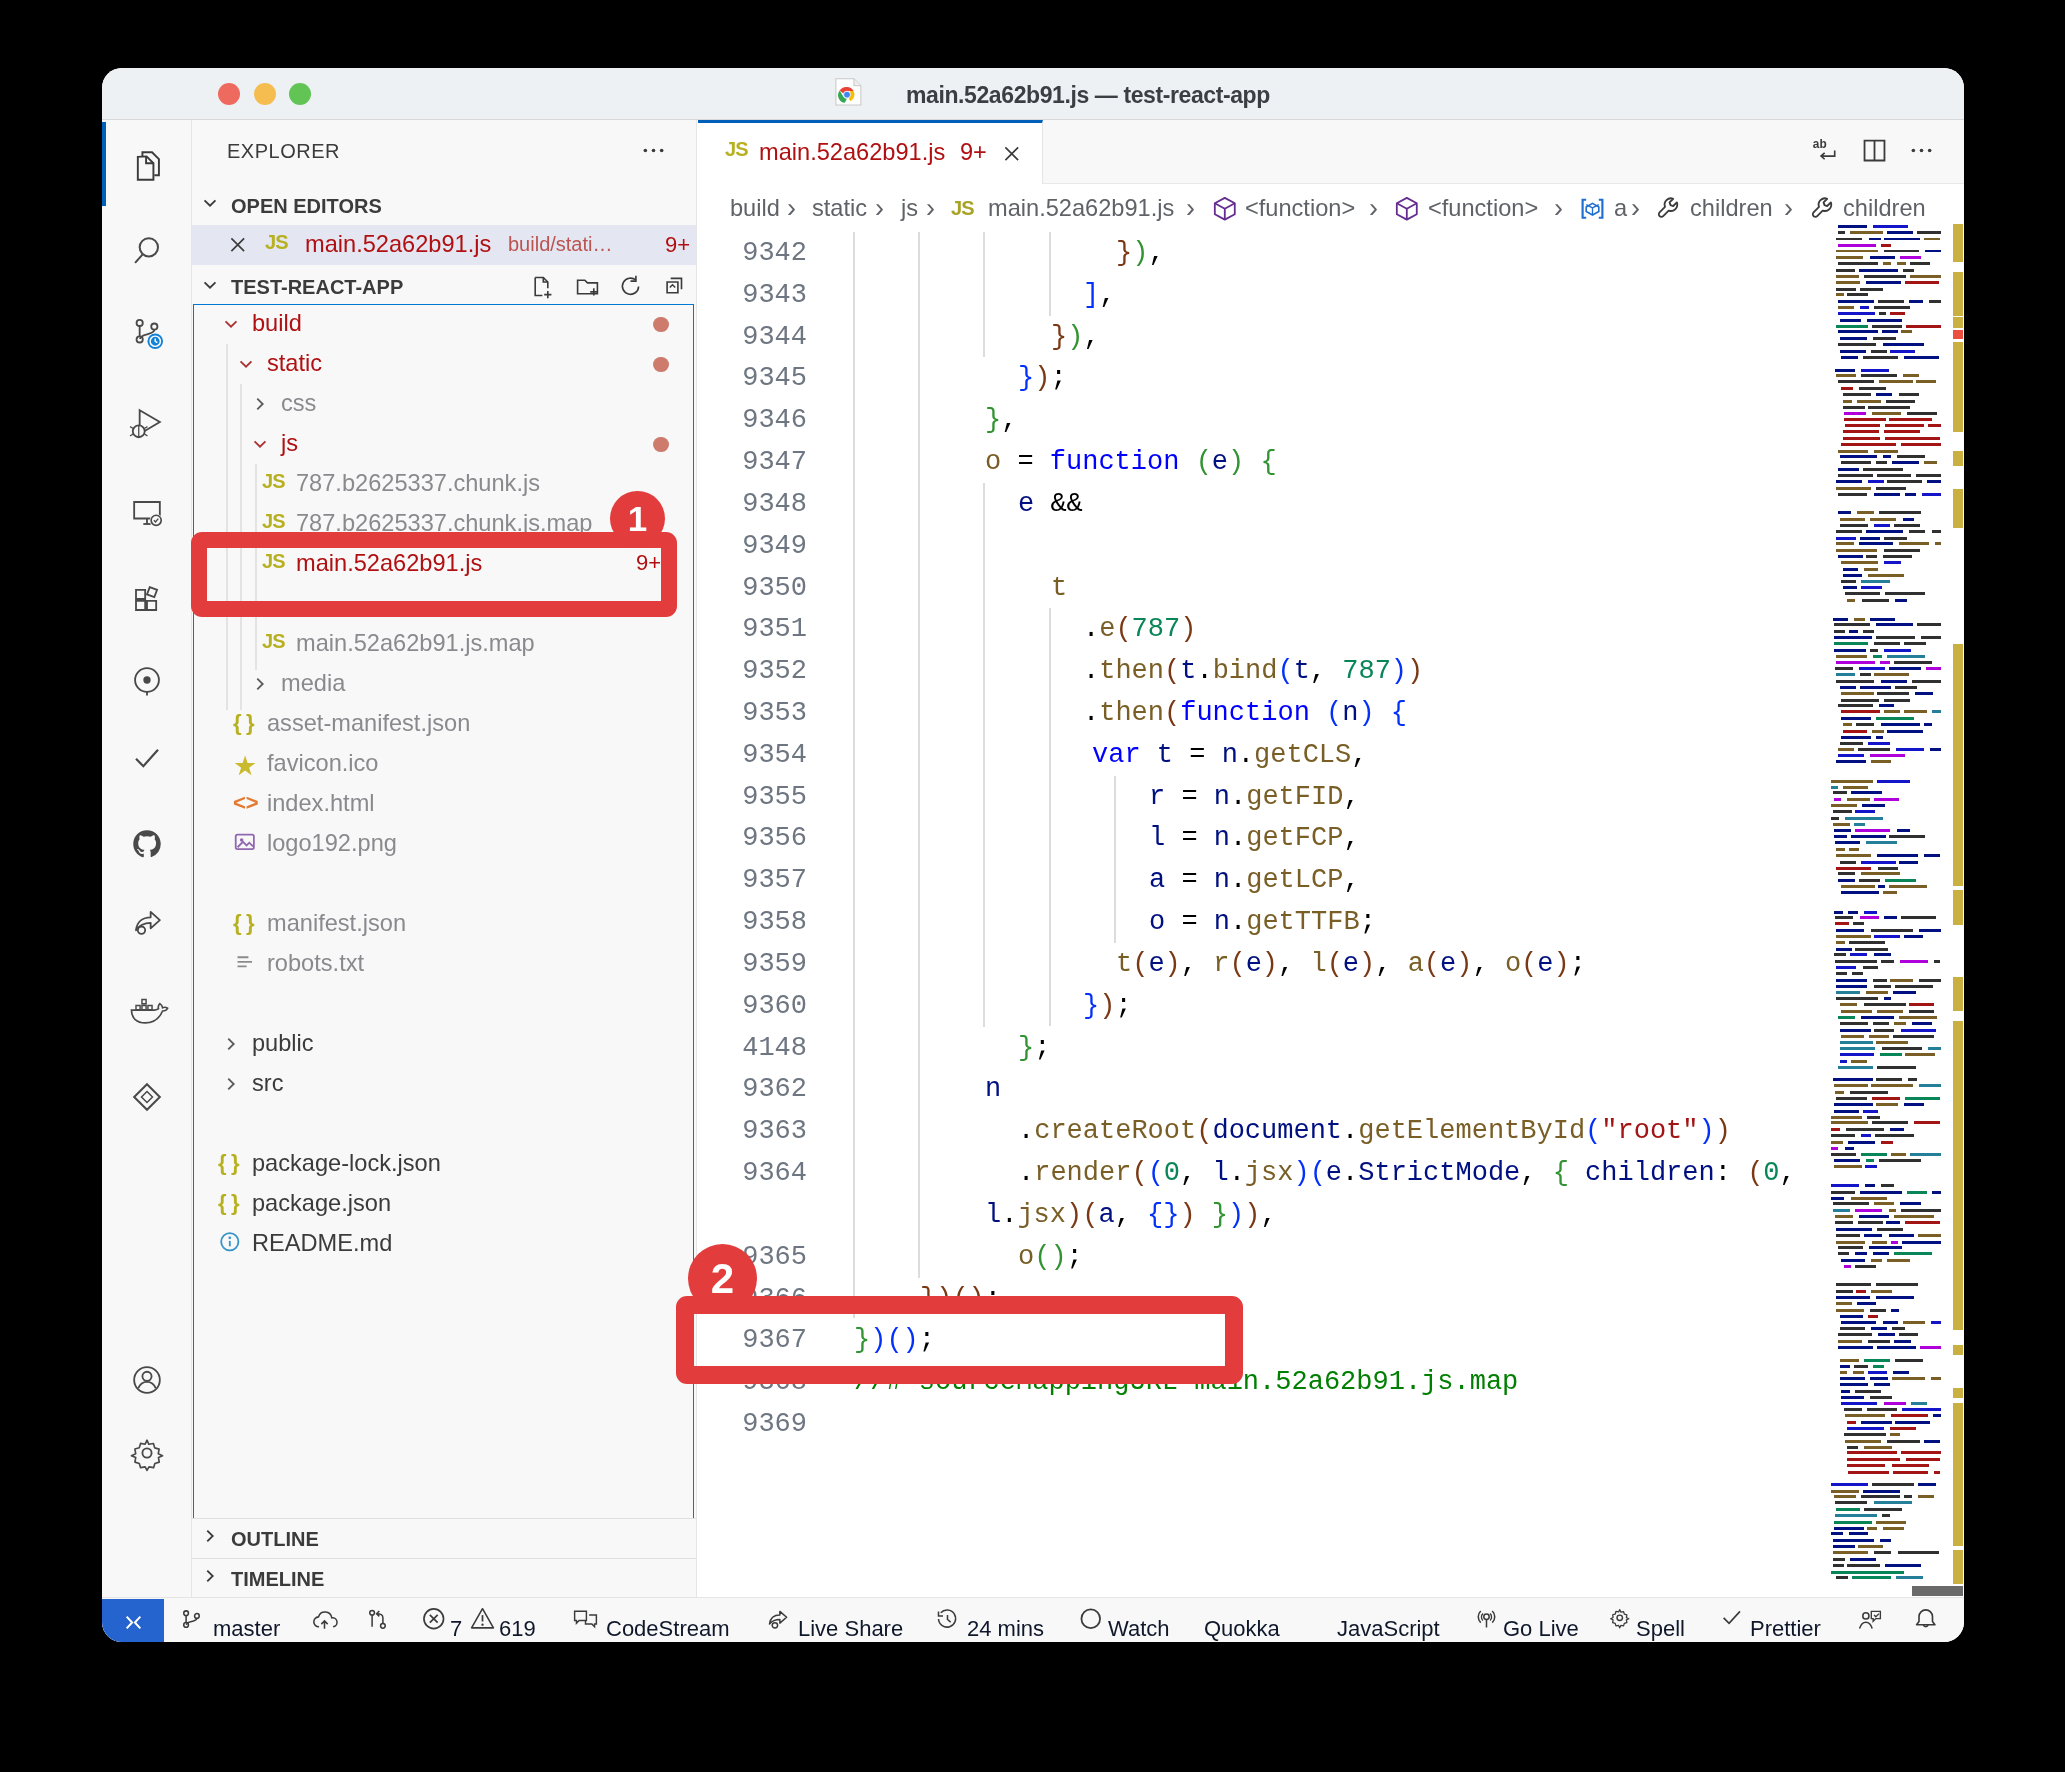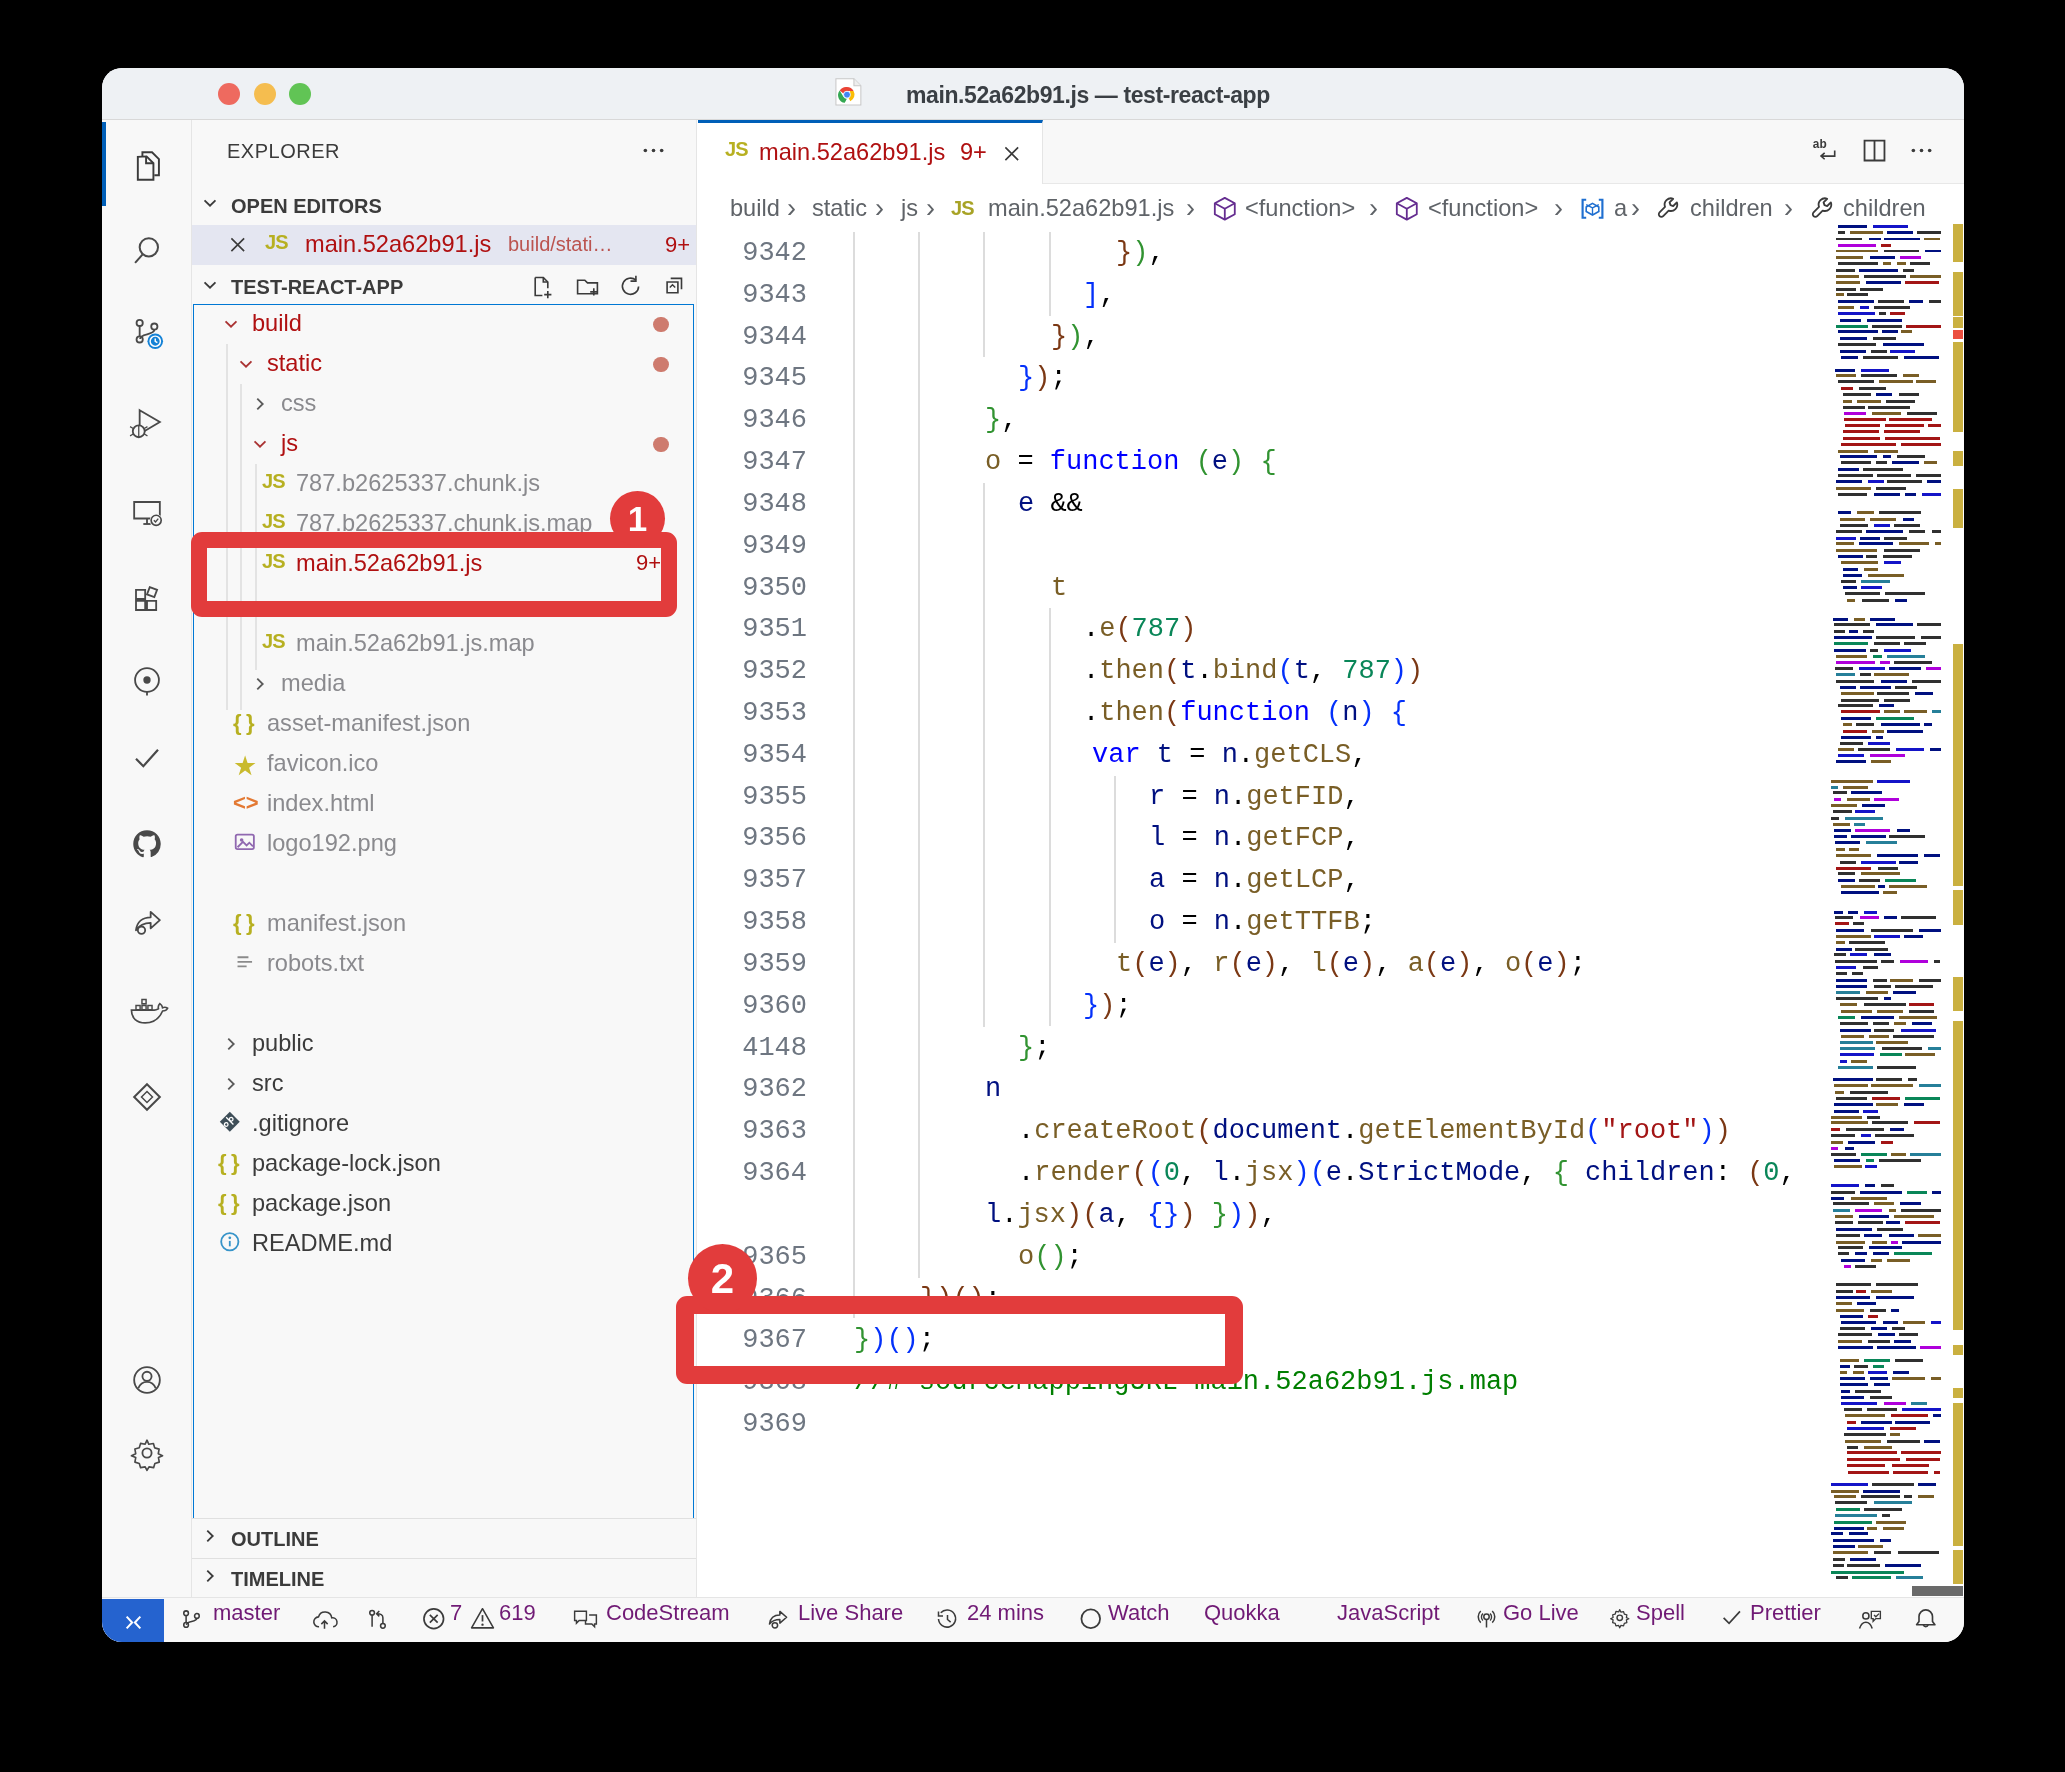--- a/index.html
+++ b/index.html
@@ -35,21 +35,21 @@
 .bcsvg { }
 #code { position:absolute; left:0; top:112px; width:100%; height:1366px; overflow:hidden;
   font-family:"Liberation Mono", monospace; font-size:27px; }
 .num { position:absolute; left:44px; width:65px; text-align:right; color:#6e7681; height:42px; line-height:42px; }
 .cl { position:absolute; height:42px; line-height:42px; white-space:pre; }
 .ig { position:absolute; width:1.8px; background:#dcdcdc; }
 #mm { position:absolute; left:1131px; top:105px; width:115px; height:1366px; }
 #mm i { position:absolute; height:2.7px; display:block; }
 #statusbar { position:absolute; left:0; top:1529px; width:100%; height:45px; background:#f8f8f8; border-top:0.9px solid #e5e5e5; }
 .sti { position:absolute; top:8.2px; }
-.stt { position:absolute; top:2px; font-size:22px; color:#701a75; white-space:nowrap; }
+.stt { position:absolute; top:18px; font-size:22px; color:#0f172a; white-space:nowrap; }
 #remote { position:absolute; left:0; top:0.9px; width:62px; height:44px; background:#2563cf; }
 .annbox { position:absolute; border-style:solid; border-color:#e23c3c; border-radius:11px; background:transparent; }
 .annbadge { position:absolute; background:#e23c3c; border-radius:50%; color:#fff; font-weight:700; text-align:center; }
 </style></head><body>
 <div id="win">
   <div id="titlebar">
     <div class="tfl" style="left:116px;background:#ee6a5f"></div>
     <div class="tfl" style="left:152px;background:#f5bd4f"></div>
     <div class="tfl" style="left:187px;background:#61c455"></div>
     <div id="title">
@@ -268,28 +268,20 @@
         <span class="tw-w" style="left:29px"><svg class="tw" width="20" height="20" viewBox="0 0 22 22" fill="none">
             <path d="M8 5l6 6-6 6" stroke="#5a5a5a" stroke-width="2"></path>
           </svg></span>
         <span class="tl" style="left:60px;color:#3b3b3b">public</span>
       </div>
       <div class="trow" style="top:944px">
         <span class="tw-w" style="left:29px"><svg class="tw" width="20" height="20" viewBox="0 0 22 22" fill="none">
             <path d="M8 5l6 6-6 6" stroke="#5a5a5a" stroke-width="2"></path>
           </svg></span>
         <span class="tl" style="left:60px;color:#3b3b3b">src</span>
-      </div>
-      <div class="trow" style="top:984px">
-        <span class="fic" style="left:26px"><svg class="fsvg" width="23.6" height="23.6" viewBox="0 0 26 26" fill="none">
-            <rect x="3" y="3" width="20" height="20" rx="4" transform="rotate(45 13 13) translate(0 0)" fill="#41535d" opacity="0"></rect>
-            <path d="M13 2 24 13 13 24 2 13z" fill="#3e4e58"></path>
-            <path d="M9 8l8 8M14.5 8.2a2 2 0 1 0 .1 4 2 2 0 0 0-.1-4zM9 14a2 2 0 1 0 .1 4A2 2 0 0 0 9 14z" stroke="#fff" stroke-width="1.4"></path>
-          </svg></span>
-        <span class="tl" style="left:60px;color:#3b3b3b">.gitignore</span>
       </div>
       <div class="trow" style="top:1024px">
         <span class="fic" style="left:26px"><span class="fico" style="color:#b7b021;font-weight:700">{ }</span></span>
         <span class="tl" style="left:60px;color:#3b3b3b">package-lock.json</span>
       </div>
       <div class="trow" style="top:1064px">
         <span class="fic" style="left:26px"><span class="fico" style="color:#b7b021;font-weight:700">{ }</span></span>
         <span class="tl" style="left:60px;color:#3b3b3b">package.json</span>
       </div>
       <div class="trow" style="top:1104px">

